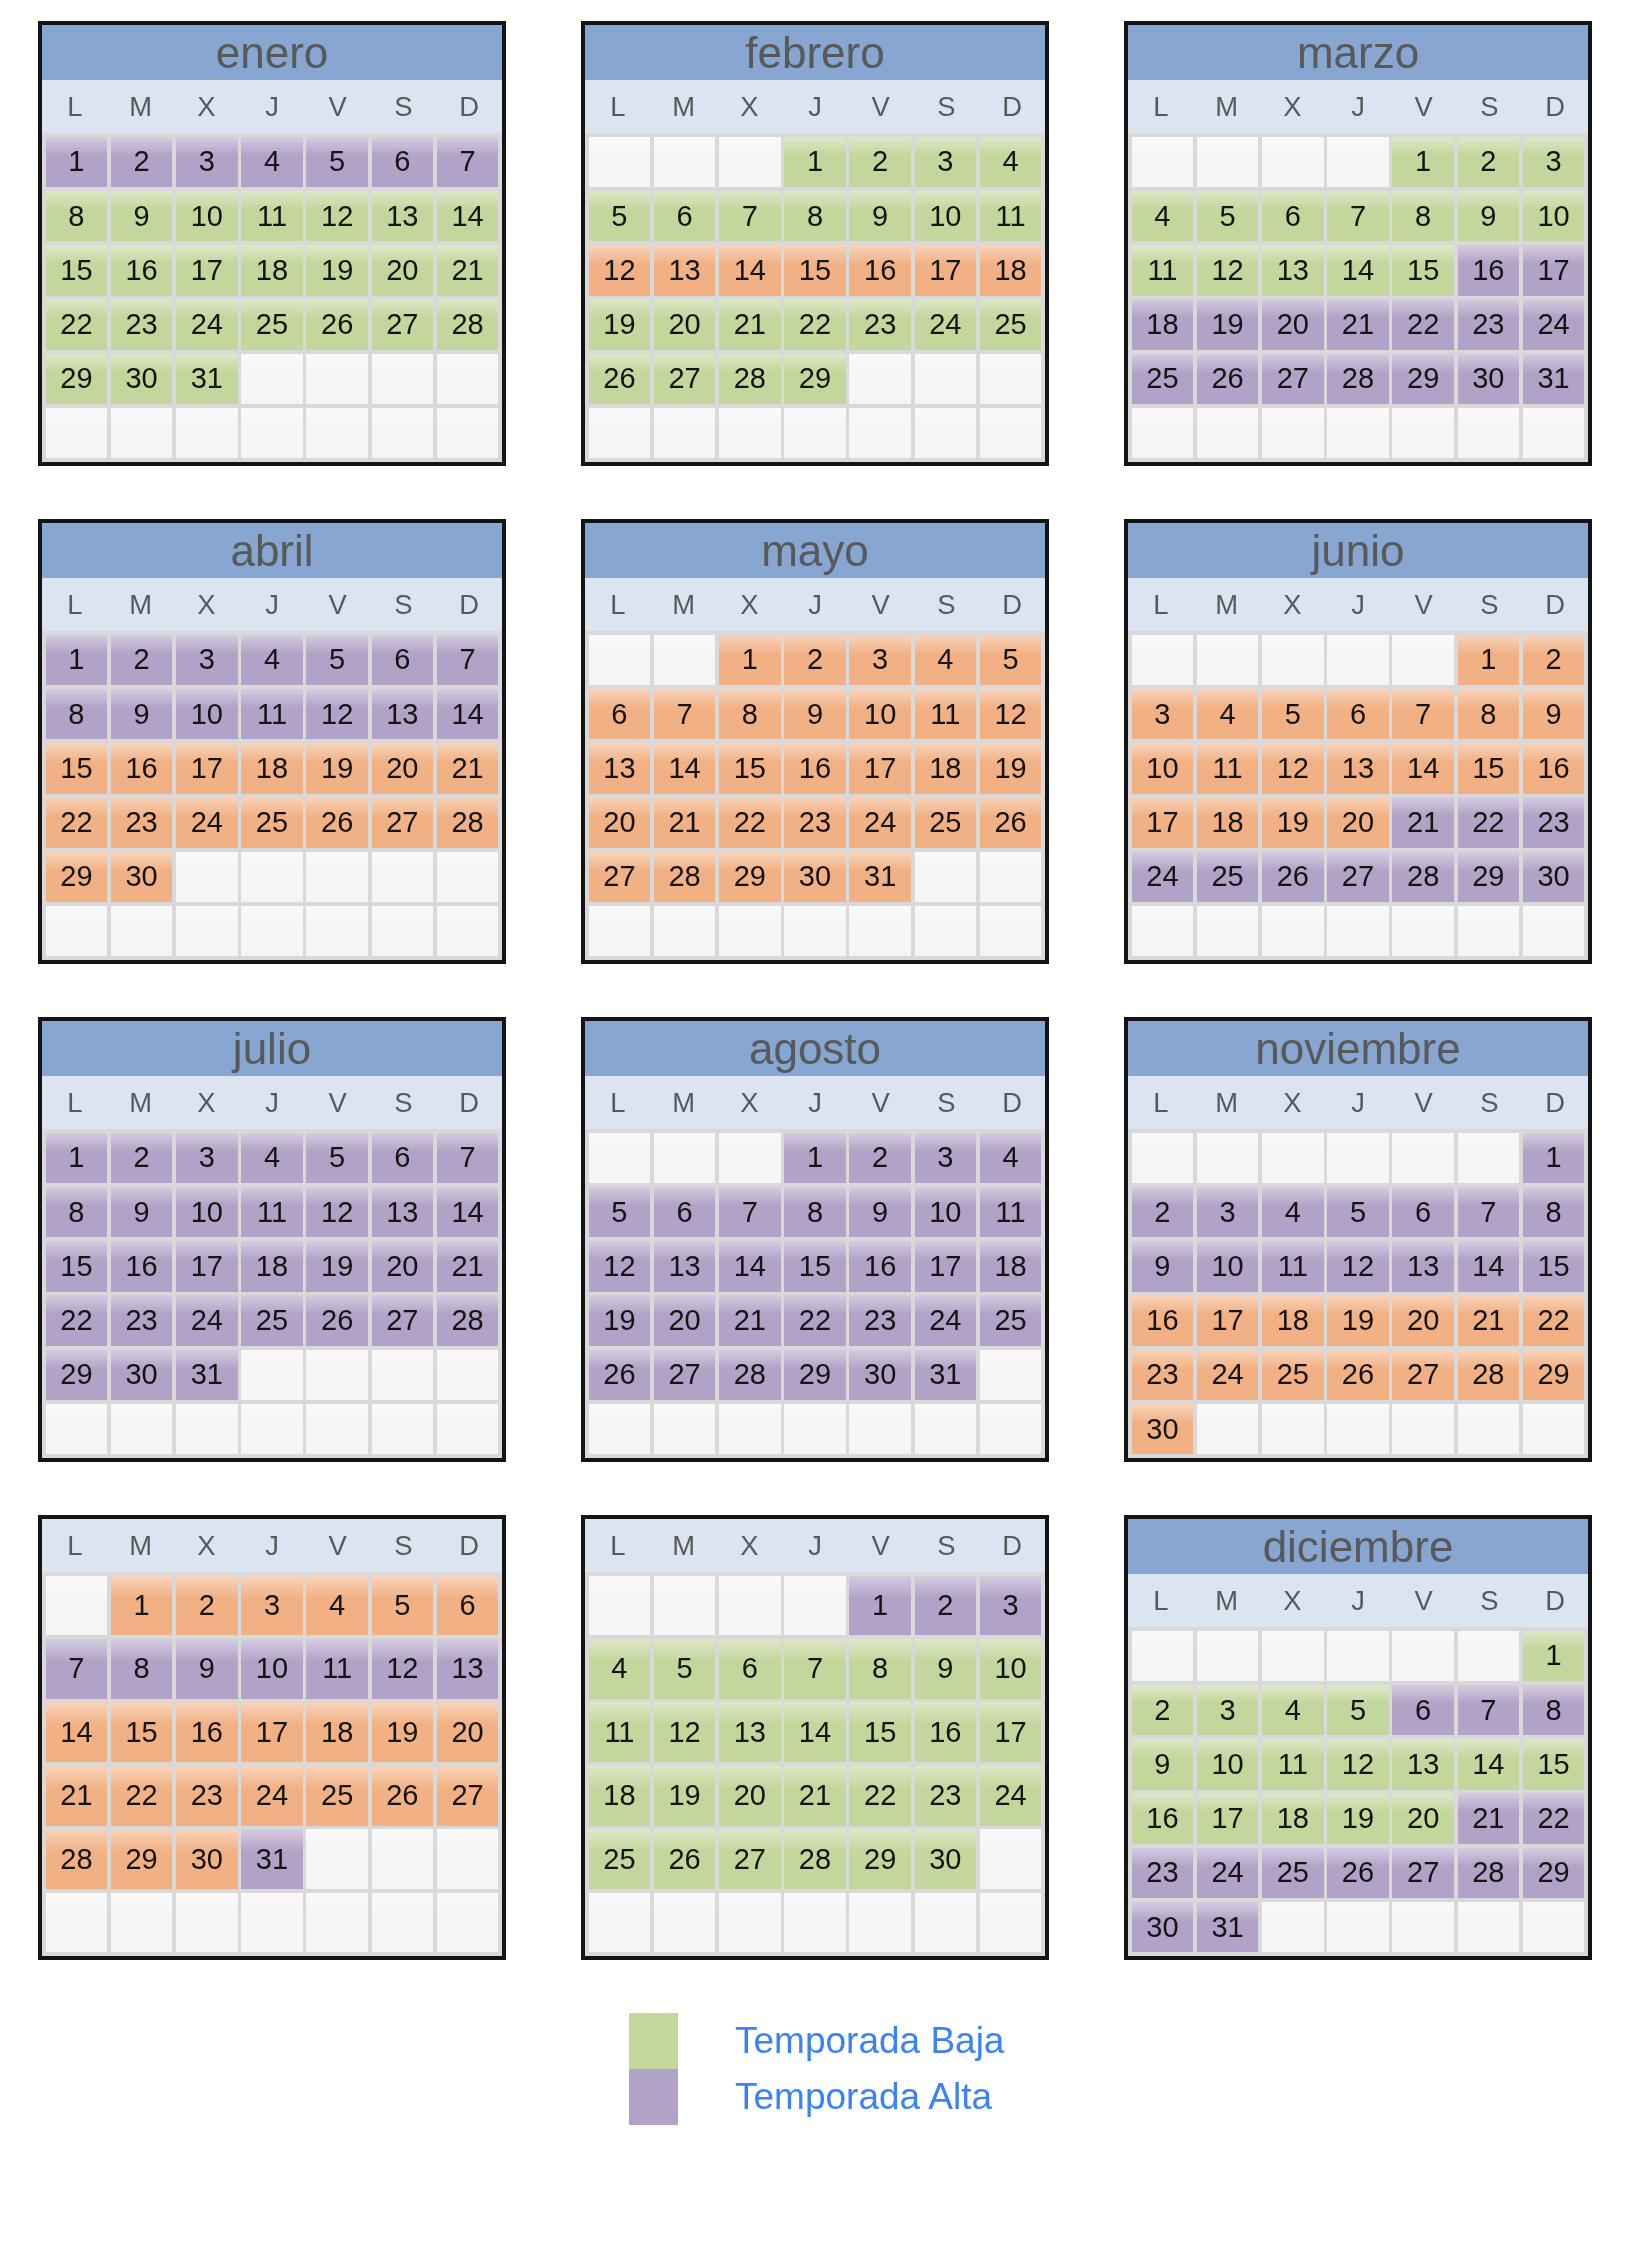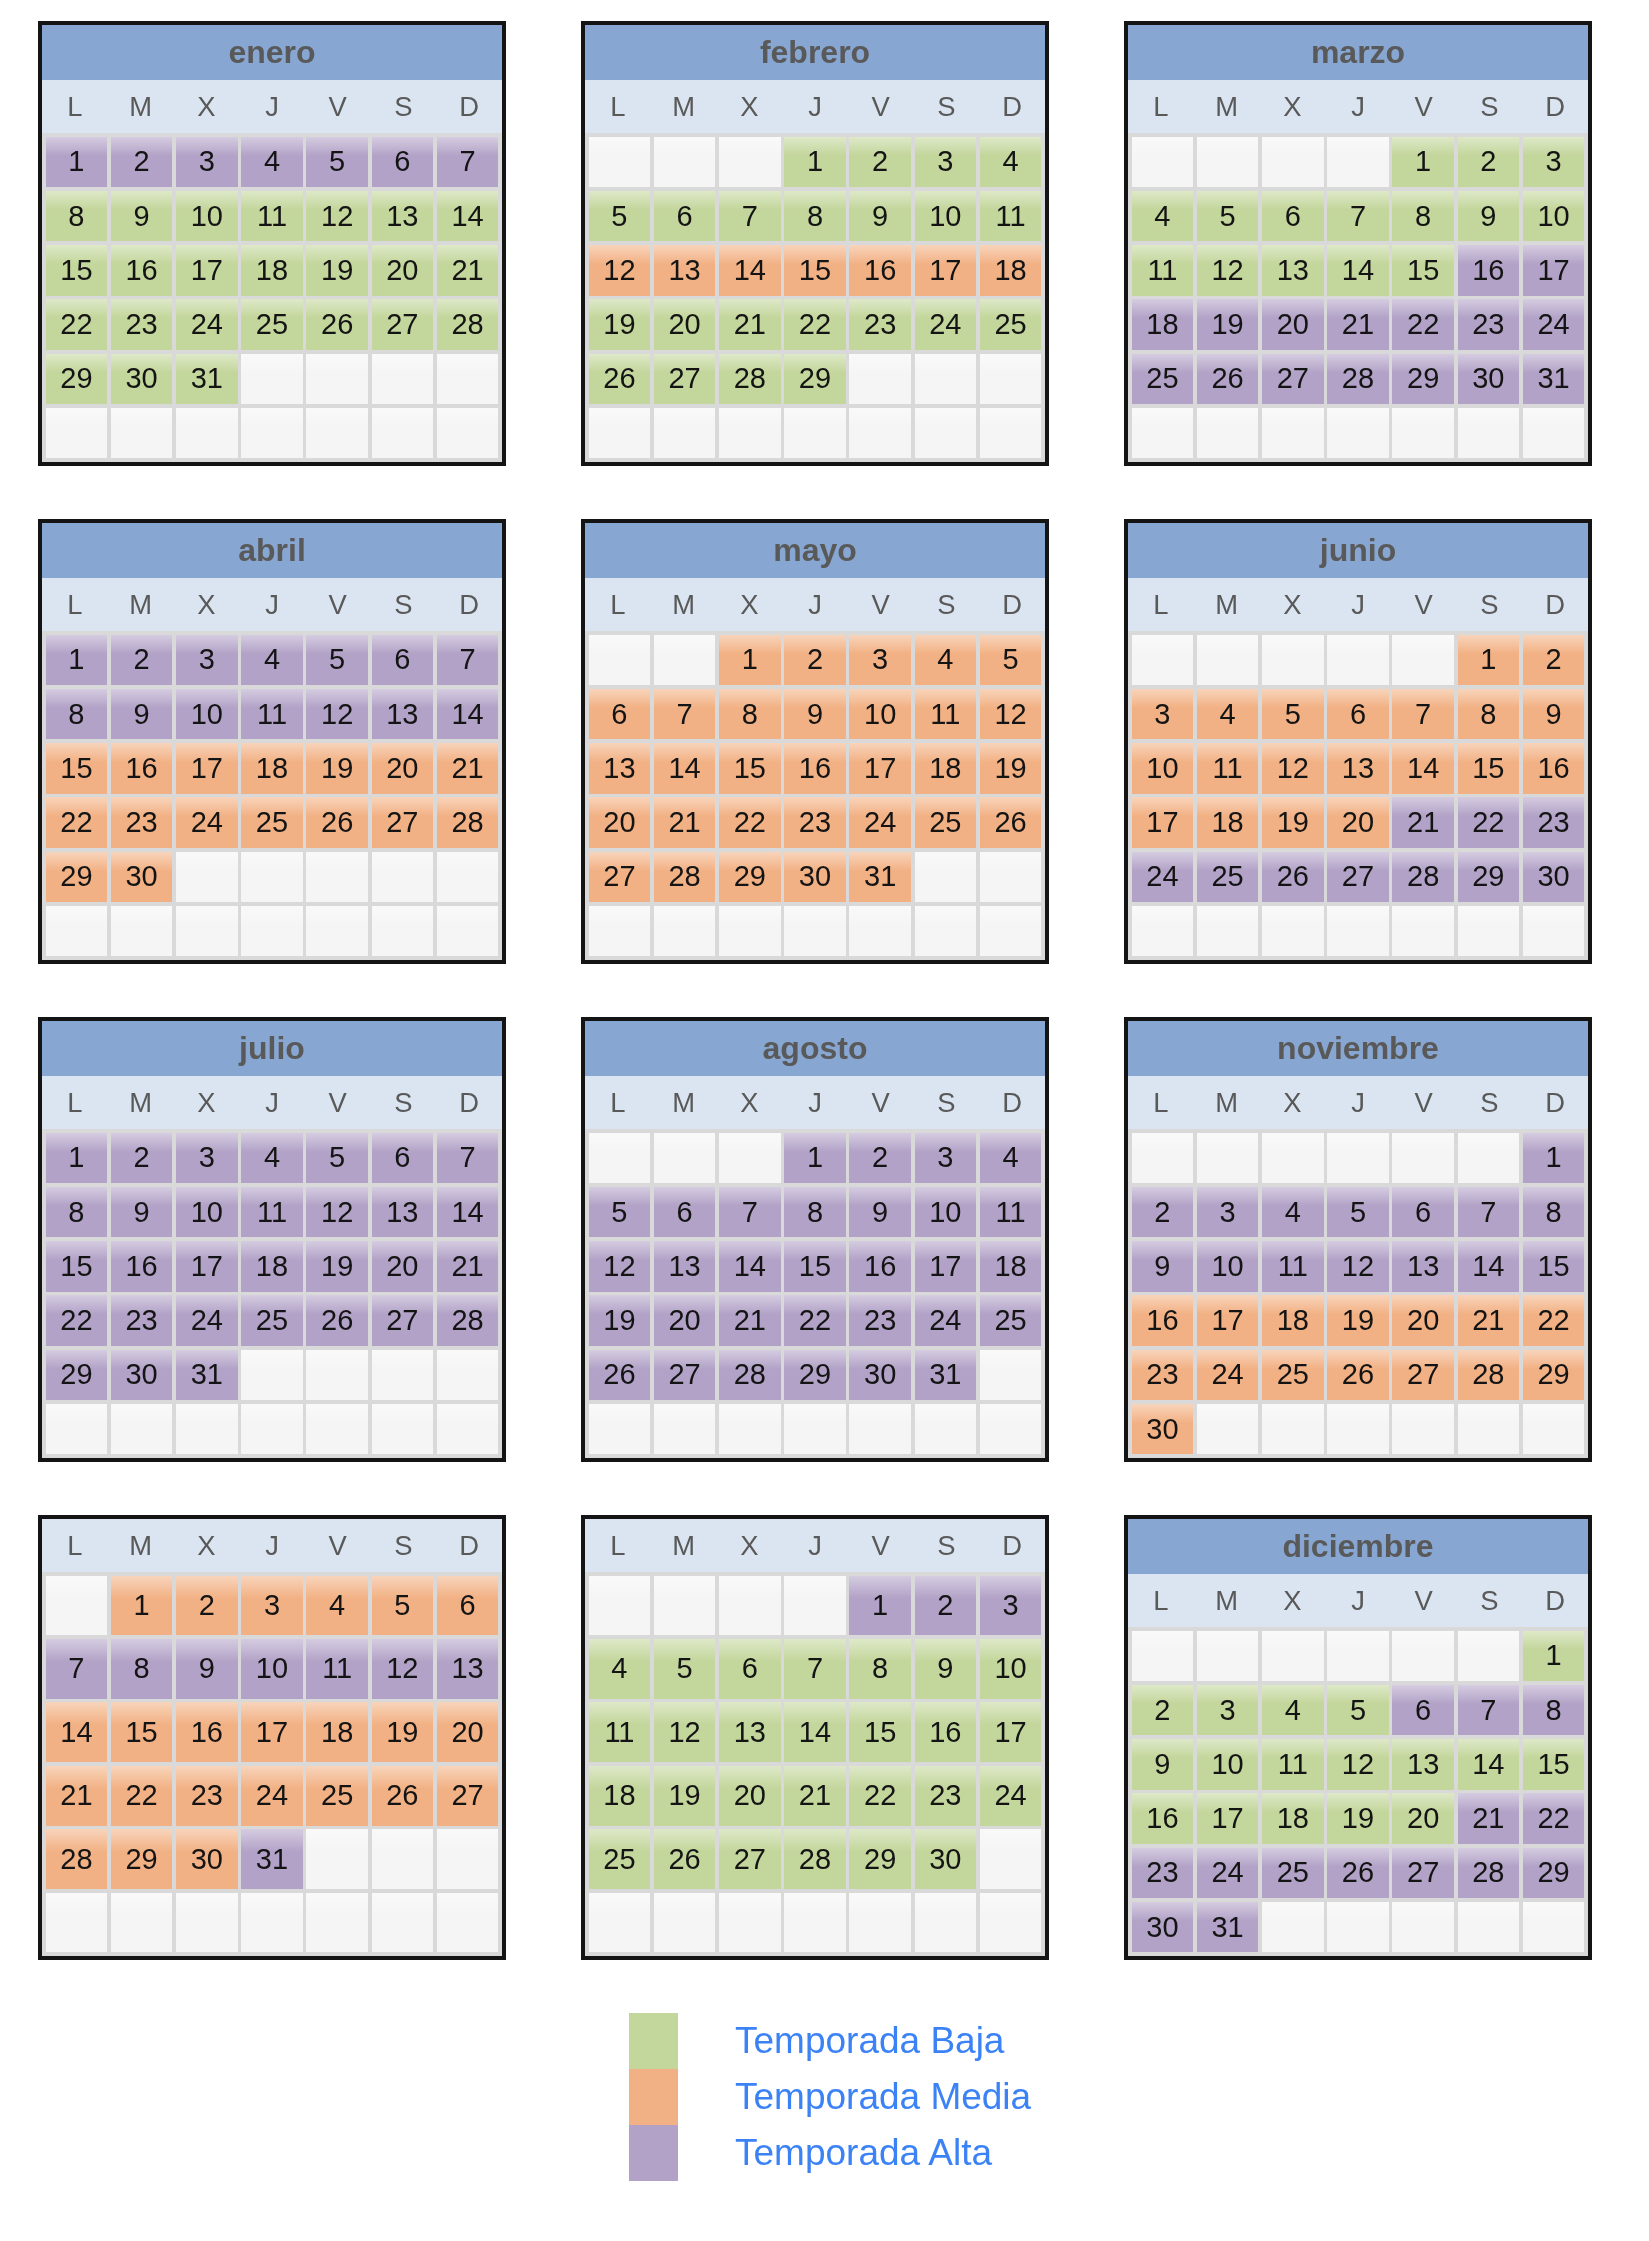--- a/index.html
+++ b/index.html
@@ -28,21 +28,21 @@
   .month{
     box-sizing:border-box;
     border:4.6px solid #141414;
     display:flex;flex-direction:column;
     background:var(--gutter);
   }
   .m-header{
     height:55px;flex:0 0 55px;
     background:var(--header-bg);
     display:flex;align-items:center;justify-content:center;
-    font-size:32px;font-weight:bold;color:var(--title-text);
+    font-size:44px;font-weight:normal;color:var(--title-text);
   }
   .m-dow{
     height:53px;flex:0 0 53px;
     background:var(--dow-bg);
     display:grid;grid-template-columns:repeat(7,1fr);
     align-items:center;text-align:center;
     font-size:27.4px;color:var(--title-text);
   }
   .m-grid{
     flex:1;
@@ -752,21 +752,17 @@
       </div>
     </div>
   </div>
 
 <div class="legend">
   <div class="legend-row">
     <div class="legend-swatch" style="background-color: rgb(195, 214, 155);"></div>
     <div class="legend-label">Temporada Baja</div>
   </div>
   <div class="legend-row">
-    <div class="legend-swatch" style="background-color: rgb(242, 177, 132);"></div>
-    <div class="legend-label">Temporada Media</div>
-  </div>
-  <div class="legend-row">
     <div class="legend-swatch" style="background-color: rgb(178, 162, 199);"></div>
     <div class="legend-label">Temporada Alta</div>
   </div>
 </div>
 
 
 </body></html>

